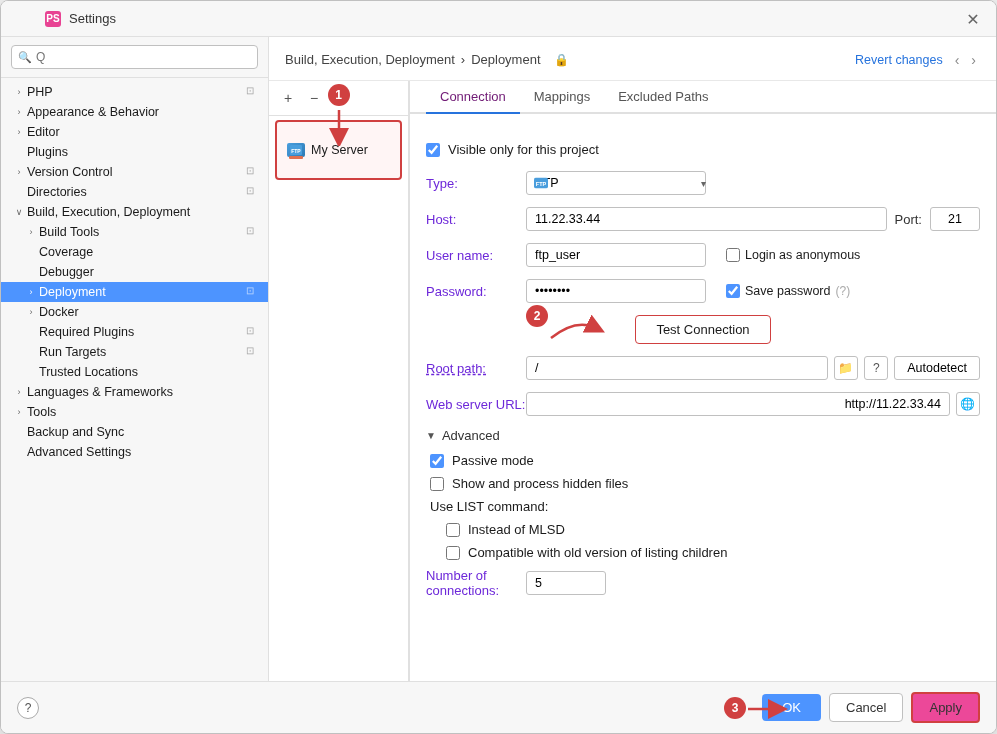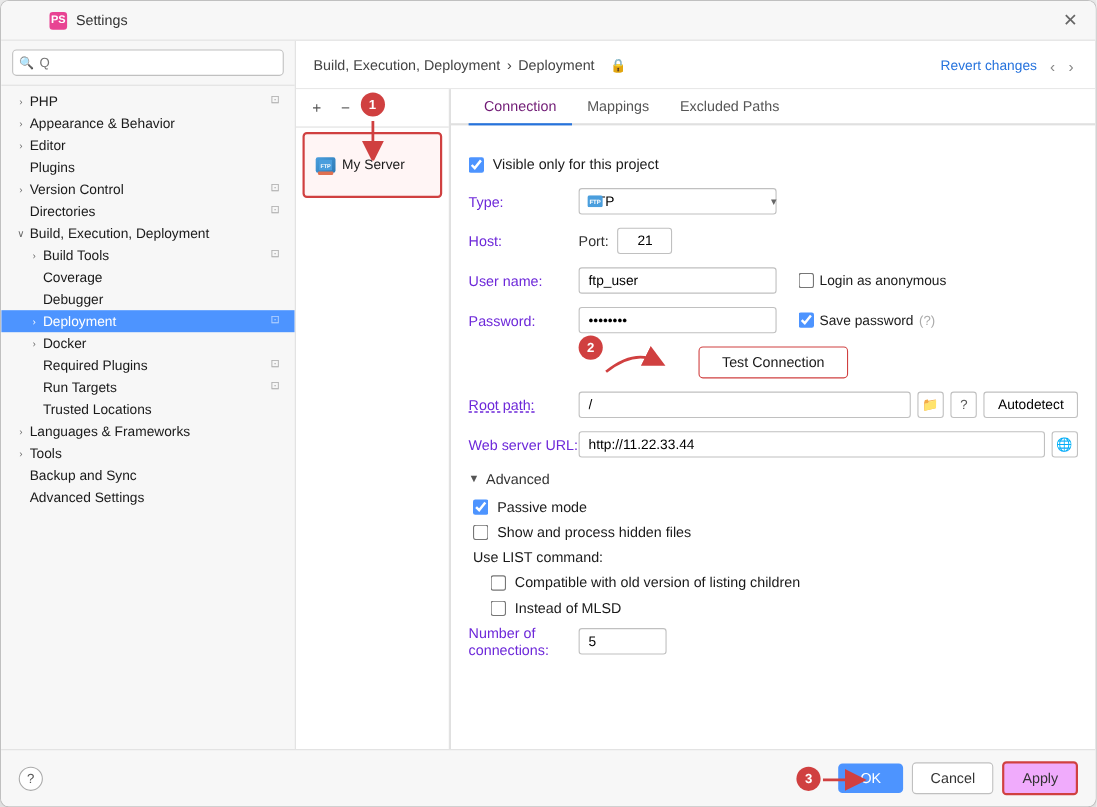--- a/index.html
+++ b/index.html
@@ -87,40 +87,40 @@
     
     .test-btn-row { display: flex; justify-content: center; margin: 4px 0 12px; }
     .test-btn { padding: 6px 20px; border: 1.5px solid #d04040; border-radius: 4px; background: #fff; color: #1a1a1a; font-size: 13px; cursor: pointer; }
     
     .root-row { display: flex; align-items: center; gap: 6px; flex: 1; }
     .root-input { flex: 1; padding: 4px 8px; border: 1px solid #c0c0c0; border-radius: 3px; font-size: 12.5px; }
     .icon-btn { width: 24px; height: 24px; border: 1px solid #c0c0c0; border-radius: 3px; background: #fff; cursor: pointer; display: flex; align-items: center; justify-content: center; font-size: 12px; color: #555; }
     .autodetect-btn { padding: 4px 12px; border: 1px solid #c0c0c0; border-radius: 3px; background: #fff; font-size: 12.5px; cursor: pointer; }
     
     .url-row { display: flex; align-items: center; gap: 6px; flex: 1; }
-    .url-input { flex: 1; padding: 4px 8px; border: 1px solid #c0c0c0; border-radius: 3px; font-size: 12.5px; }
+    .url-input { flex: 1; padding: 4px 8px; border: 1px solid #c0c0c0; border-radius: 3px; font-size: 12.5px; text-align: right; }
     
     .advanced-section { margin-top: 8px; }
     .advanced-header { display: flex; align-items: center; gap: 6px; cursor: pointer; margin-bottom: 10px; font-size: 13px; color: #333; }
     .advanced-chevron { font-size: 10px; color: #555; }
     
     .checkbox-item { display: flex; align-items: center; gap: 8px; margin-bottom: 8px; padding-left: 4px; font-size: 13px; }
     
     .use-list-label { font-size: 13px; margin-bottom: 8px; padding-left: 4px; }
     .sub-checkbox { padding-left: 20px; }
     .conn-input { width: 80px; padding: 4px 8px; border: 1px solid #c0c0c0; border-radius: 3px; font-size: 12.5px; }
     
     
     .footer { display: flex; align-items: center; justify-content: space-between; padding: 10px 16px; border-top: 1px solid #e0e0e0; background: #f7f7f7; height: 52px; }
     .footer-left { display: flex; align-items: center; }
     .help-btn { width: 22px; height: 22px; border: 1px solid #aaa; border-radius: 50%; background: #fff; cursor: pointer; font-size: 12px; color: #555; display: flex; align-items: center; justify-content: center; }
     .footer-right { display: flex; align-items: center; gap: 8px; }
     .btn-ok { padding: 6px 20px; background: #4d94ff; border: none; border-radius: 4px; color: white; font-size: 13px; cursor: pointer; }
     .btn-cancel { padding: 6px 16px; background: #fff; border: 1px solid #c0c0c0; border-radius: 4px; color: #333; font-size: 13px; cursor: pointer; }
-    .btn-apply { padding: 6px 16px; background: #f0abfc; border: 2px solid #d04040; border-radius: 4px; color: #333; font-size: 13px; cursor: pointer; font-weight: 500; }
+    .btn-apply { padding: 6px 16px; background: #ec4899; border: 2px solid #d04040; border-radius: 4px; color: #333; font-size: 13px; cursor: pointer; font-weight: 500; }
     
     
     .annotation { display: inline-flex; align-items: center; justify-content: center; width: 22px; height: 22px; background: #d04040; border-radius: 50%; color: white; font-size: 12px; font-weight: bold; position: absolute; z-index: 10; }
     
     
     input[type="checkbox"] { width: 14px; height: 14px; cursor: pointer; accent-color: #4d94ff; }
     
     .scrollbar-area { overflow-y: scroll; }
     .scrollbar-area::-webkit-scrollbar { width: 8px; }
     .scrollbar-area::-webkit-scrollbar-track { background: #f0f0f0; }
@@ -342,20 +342,21 @@
                     </svg>
                   </span>
                 </div>
               </div>
             </div>
 
             <div class="form-row">
               <div class="form-label">Host:</div>
               <div class="form-control">
                 <div class="host-row">
+                  <input class="host-input text-input" type="text" value="11.22.33.44" style="">
                   <span class="port-label">Port:</span>
                   <input class="port-input" type="text" value="21" style="">
                 </div>
               </div>
             </div>
 
             <div class="form-row">
               <div class="form-label">User name:</div>
               <div class="form-control">
                 <div class="user-row">
@@ -433,26 +434,26 @@
 
               <div class="checkbox-item">
                 <input type="checkbox" style="">
                 <span>Show and process hidden files</span>
               </div>
 
               <div class="use-list-label">Use  LIST command:</div>
 
               <div class="checkbox-item sub-checkbox">
                 <input type="checkbox" style="">
-                <span>Compatible with old version of listing children</span>
+                <span>Instead of MLSD</span>
               </div>
 
               <div class="checkbox-item sub-checkbox">
                 <input type="checkbox" style="">
-                <span>Instead of MLSD</span>
+                <span>Compatible with old version of listing children</span>
               </div>
 
               <div class="form-row">
                 <span class="form-label">Number of connections:</span>
                 <input class="conn-input" type="text" value="5" style="">
               </div>
             </div>
           </div>
         </div>
 

